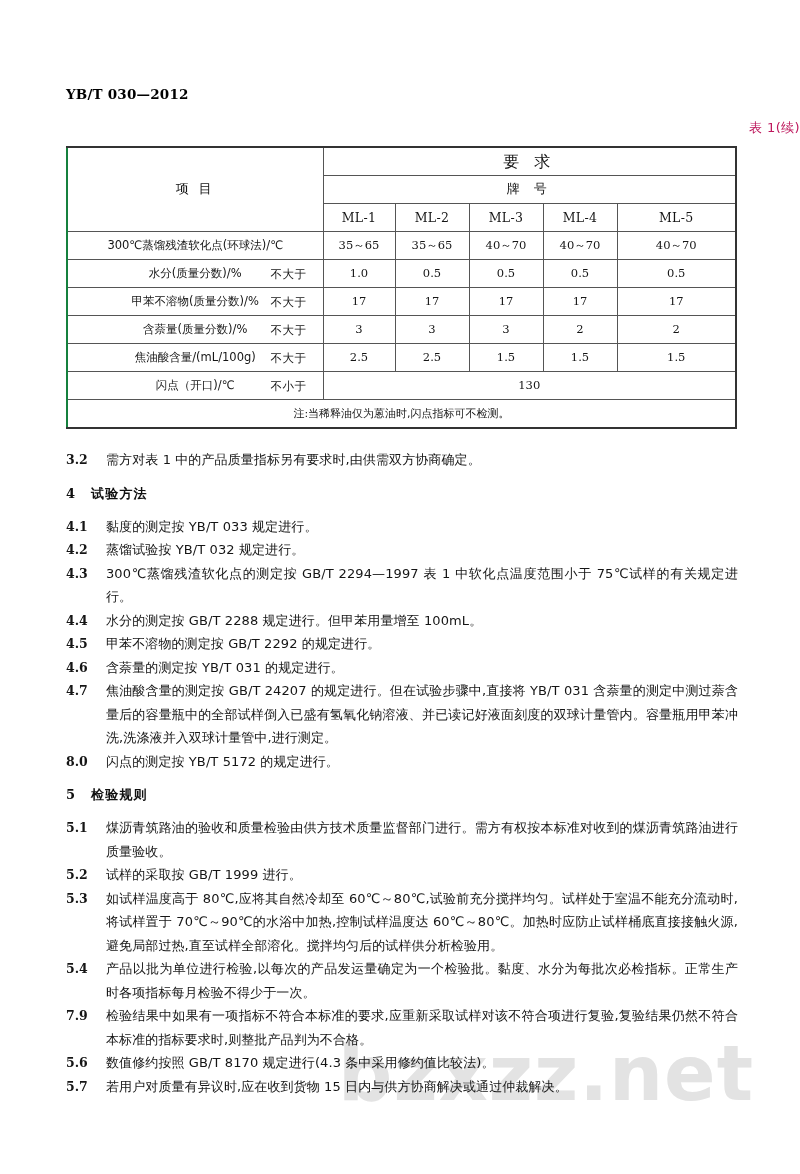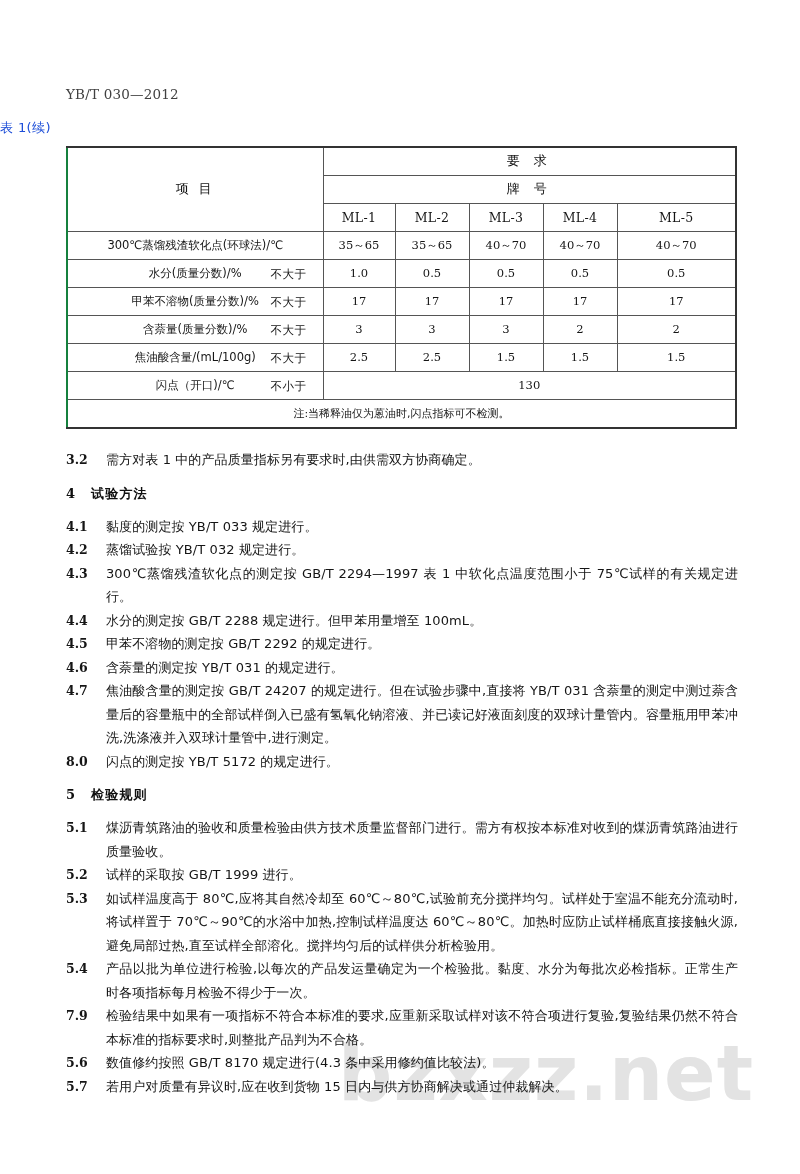--- a/index.html
+++ b/index.html
@@ -52,34 +52,34 @@
     position: relative;
     z-index: 2;
   }
 
   
   .std-no {
     position: absolute;
     left: 66px;
     top: 86px;
     font-family: "DejaVu Serif", "Liberation Serif", serif;
-    font-weight: normal;
+    font-weight: bold;
     font-size: 13.5px;
     letter-spacing: 0.2px;
-    color: #404040;
+    color: #000000;
   }
 
   .table-caption {
     position: absolute;
     left: 0;
     top: 119px;
     width: 800px;
-    text-align: left;
+    text-align: right;
     font-size: 13px;
-    color: #1d4ed8;
+    color: #be185d;
     letter-spacing: 0.4px;
   }
 
   
   .tbl-wrap {
     position: absolute;
     left: 66px;
     top: 146px;
     width: 669px;
   }
@@ -97,21 +97,21 @@
     vertical-align: middle;
     height: 27px;
     line-height: 1.25;
   }
   table.spec td.outer-l { border-left: 2px solid #15803d; }
   table.spec td.outer-r { border-right: 2px solid #333; }
   table.spec tr.top-row td { border-top: 2px solid #333; }
   table.spec tr.note-row td { border-bottom: 2px solid #333; }
 
   .hdr-item    { font-size: 13px; letter-spacing: 3px; }
-  .hdr-req     { font-size: 13px; letter-spacing: 5px; }
+  .hdr-req     { font-size: 16px; letter-spacing: 5px; }
   .hdr-grade   { font-size: 13px; letter-spacing: 5px; }
   .hdr-ml      { font-size: 12.5px; font-family: "DejaVu Serif","Liberation Serif",serif; letter-spacing: 0.3px;}
 
   td.item-cell {
     text-align: left;
     position: relative;
     padding: 0 8px 0 20px;
     font-size: 11.5px;
   }
   .item-name { display: inline-block; }

